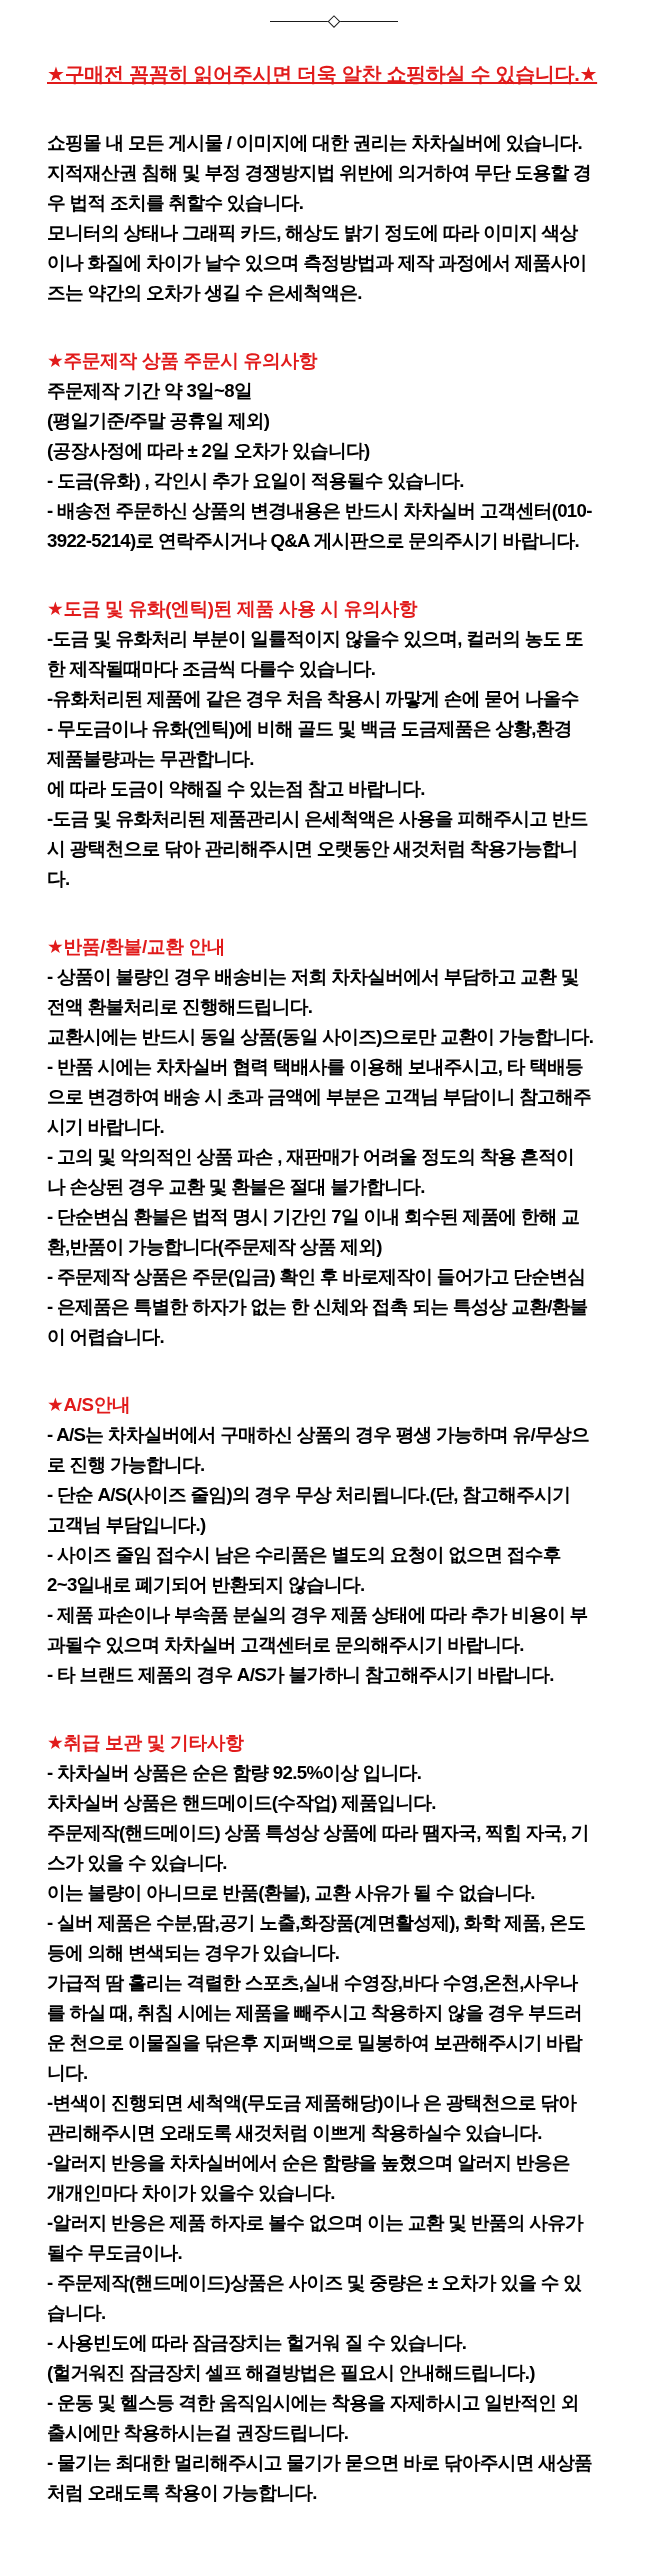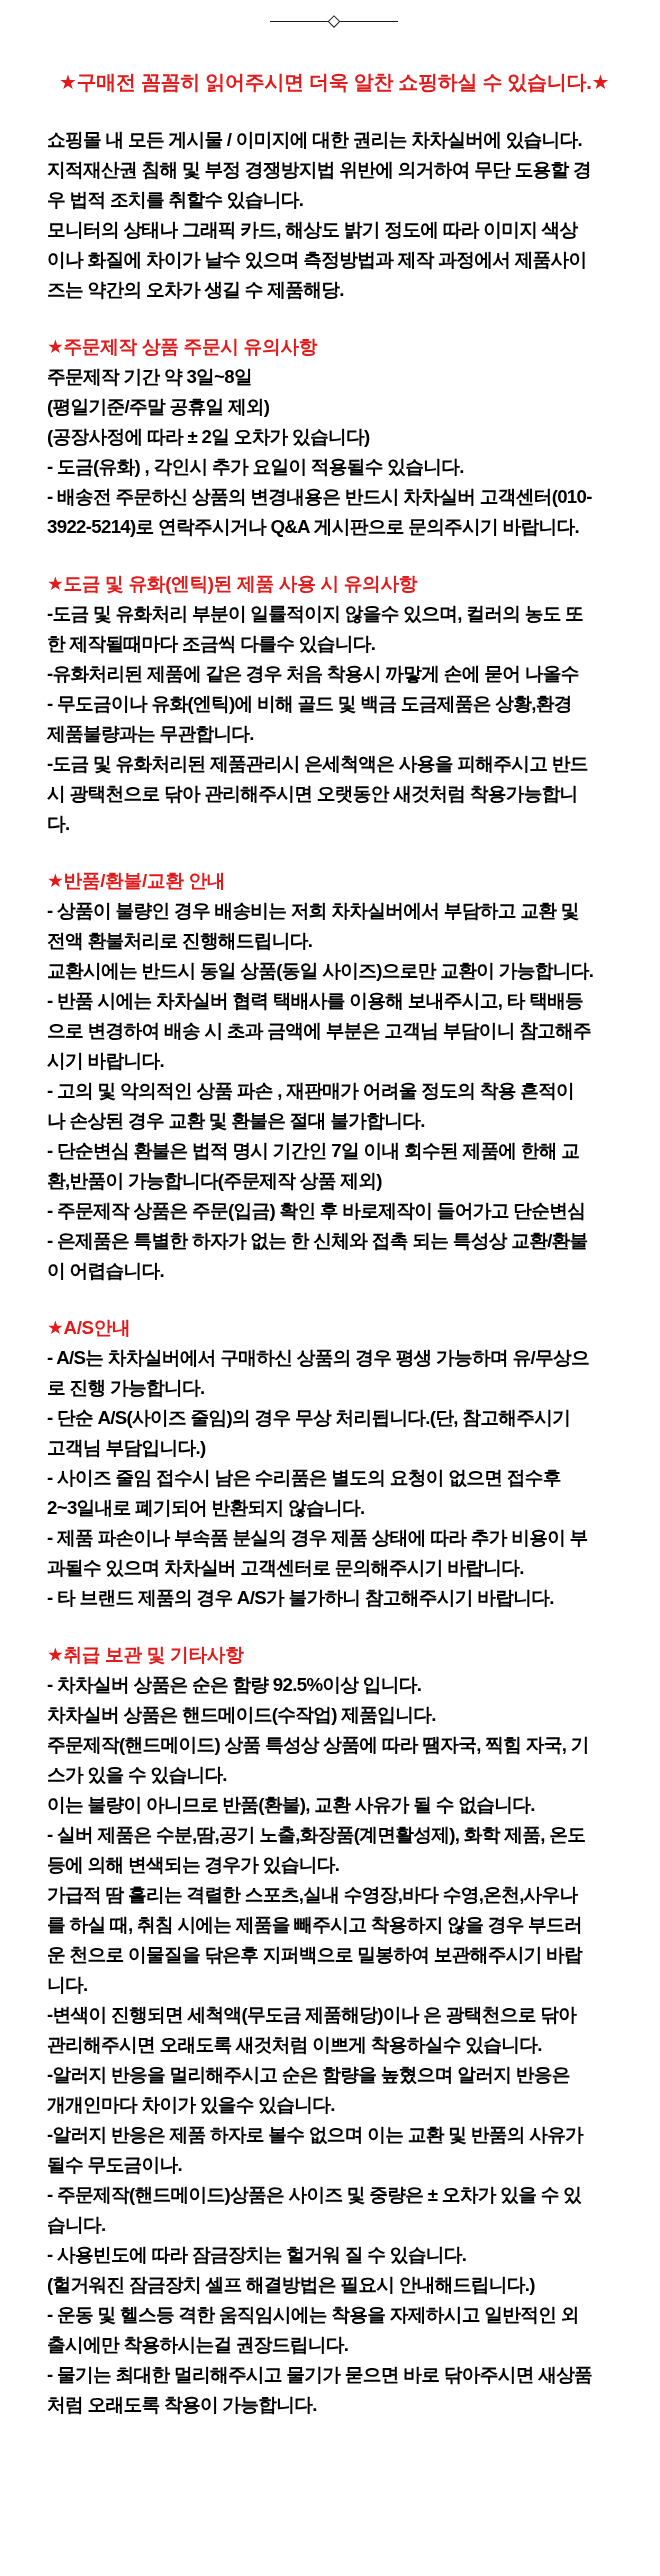--- a/index.html
+++ b/index.html
@@ -36,31 +36,32 @@
   }
   .divider .diamond {
     position: absolute;
     left: 50%; top: 0.7px;
     width: 6.7px; height: 6.7px;
     background: #ffffff;
     border: 1.3px solid #1a1a1a;
     transform: translateX(-50%) rotate(45deg);
   }
   .intro-heading {
-    margin-top: 40px;
-    text-align: center;
+    margin-top: 32px;
+    text-align: left;
     font-size: 20px;
     line-height: 31px;
     letter-spacing: -0.3px;
+    text-decoration: underline;
   }
   .sections {
     margin-top: 5.3px;
   }
   .notice-section {
-    margin-top: 27px;
+    margin-top: 38px;
   }
   .notice-section:first-child {
   }
   .section-heading {
     font-size: 18.7px;
     line-height: 30px;
     letter-spacing: -0.3px;
     white-space: nowrap;
   }
   .text-line {
@@ -84,38 +85,39 @@
 
   <div class="intro-heading" style="color: rgb(225, 27, 27);">★구매전 꼼꼼히 읽어주시면 더욱 알찬 쇼핑하실 수 있습니다.★</div>
 
   <div class="sections">
       <section class="notice-section">
         <div class="text-line">쇼핑몰 내 모든 게시물 / 이미지에 대한 권리는 차차실버에 있습니다.</div>
         <div class="text-line">지적재산권 침해 및 부정 경쟁방지법 위반에 의거하여 무단 도용할 경</div>
         <div class="text-line">우 법적 조치를 취할수 있습니다.</div>
         <div class="text-line">모니터의 상태나 그래픽 카드, 해상도 밝기 정도에 따라 이미지 색상</div>
         <div class="text-line">이나 화질에 차이가 날수 있으며 측정방법과 제작 과정에서 제품사이</div>
-        <div class="text-line">즈는 약간의 오차가 생길 수 제품해당.</div>
+        <div class="text-line">즈는 약간의 오차가 생길 수 은세척액은.</div>
       </section>
       <section class="notice-section">
         <div class="section-heading" style="color: rgb(225, 27, 27);">★주문제작 상품 주문시 유의사항</div>
         <div class="text-line">주문제작 기간 약 3일~8일</div>
         <div class="text-line">(평일기준/주말 공휴일 제외)</div>
         <div class="text-line">(공장사정에 따라 ± 2일 오차가 있습니다)</div>
         <div class="text-line">- 도금(유화) , 각인시 추가 요일이 적용될수 있습니다.</div>
         <div class="text-line">- 배송전 주문하신 상품의 변경내용은 반드시 차차실버 고객센터(010-</div>
         <div class="text-line">3922-5214)로 연락주시거나 Q&amp;A 게시판으로 문의주시기 바랍니다.</div>
       </section>
       <section class="notice-section">
         <div class="section-heading" style="color: rgb(225, 27, 27);">★도금 및 유화(엔틱)된 제품 사용 시 유의사항</div>
         <div class="text-line">-도금 및 유화처리 부분이 일률적이지 않을수 있으며, 컬러의 농도 또</div>
         <div class="text-line">한 제작될때마다 조금씩 다를수 있습니다.</div>
         <div class="text-line">-유화처리된 제품에 같은 경우 처음 착용시 까맣게 손에 묻어 나올수</div>
         <div class="text-line">- 무도금이나 유화(엔틱)에 비해 골드 및 백금 도금제품은 상황,환경</div>
         <div class="text-line">제품불량과는 무관합니다.</div>
+        <div class="text-line">에 따라 도금이 약해질 수 있는점 참고 바랍니다.</div>
         <div class="text-line">-도금 및 유화처리된 제품관리시 은세척액은 사용을 피해주시고 반드</div>
         <div class="text-line">시 광택천으로 닦아 관리해주시면 오랫동안 새것처럼 착용가능합니</div>
         <div class="text-line">다.</div>
       </section>
       <section class="notice-section">
         <div class="section-heading" style="color: rgb(225, 27, 27);">★반품/환불/교환 안내</div>
         <div class="text-line">- 상품이 불량인 경우 배송비는 저희 차차실버에서 부담하고 교환 및</div>
         <div class="text-line">전액 환불처리로 진행해드립니다.</div>
         <div class="text-line">교환시에는 반드시 동일 상품(동일 사이즈)으로만 교환이 가능합니다.</div>
         <div class="text-line">- 반품 시에는 차차실버 협력 택배사를 이용해 보내주시고, 타 택배등</div>
@@ -149,21 +151,21 @@
         <div class="text-line">스가 있을 수 있습니다.</div>
         <div class="text-line">이는 불량이 아니므로 반품(환불), 교환 사유가 될 수 없습니다.</div>
         <div class="text-line">- 실버 제품은 수분,땀,공기 노출,화장품(계면활성제), 화학 제품, 온도</div>
         <div class="text-line">등에 의해 변색되는 경우가 있습니다.</div>
         <div class="text-line">가급적 땀 흘리는 격렬한 스포츠,실내 수영장,바다 수영,온천,사우나</div>
         <div class="text-line">를 하실 때, 취침 시에는 제품을 빼주시고 착용하지 않을 경우 부드러</div>
         <div class="text-line">운 천으로 이물질을 닦은후 지퍼백으로 밀봉하여 보관해주시기 바랍</div>
         <div class="text-line">니다.</div>
         <div class="text-line">-변색이 진행되면 세척액(무도금 제품해당)이나 은 광택천으로 닦아</div>
         <div class="text-line">관리해주시면 오래도록 새것처럼 이쁘게 착용하실수 있습니다.</div>
-        <div class="text-line">-알러지 반응을 멀리해주시고 순은 함량을 높혔으며 알러지 반응은</div>
+        <div class="text-line">-알러지 반응을 차차실버에서 순은 함량을 높혔으며 알러지 반응은</div>
         <div class="text-line">개개인마다 차이가 있을수 있습니다.</div>
         <div class="text-line">-알러지 반응은 제품 하자로 볼수 없으며 이는 교환 및 반품의 사유가</div>
         <div class="text-line">될수 무도금이나.</div>
         <div class="text-line">- 주문제작(핸드메이드)상품은 사이즈 및 중량은 ± 오차가 있을 수 있</div>
         <div class="text-line">습니다.</div>
         <div class="text-line">- 사용빈도에 따라 잠금장치는 헐거워 질 수 있습니다.</div>
         <div class="text-line">(헐거워진 잠금장치 셀프 해결방법은 필요시 안내해드립니다.)</div>
         <div class="text-line">- 운동 및 헬스등 격한 움직임시에는 착용을 자제하시고 일반적인 외</div>
         <div class="text-line">출시에만 착용하시는걸 권장드립니다.</div>
         <div class="text-line">- 물기는 최대한 멀리해주시고 물기가 묻으면 바로 닦아주시면 새상품</div>

